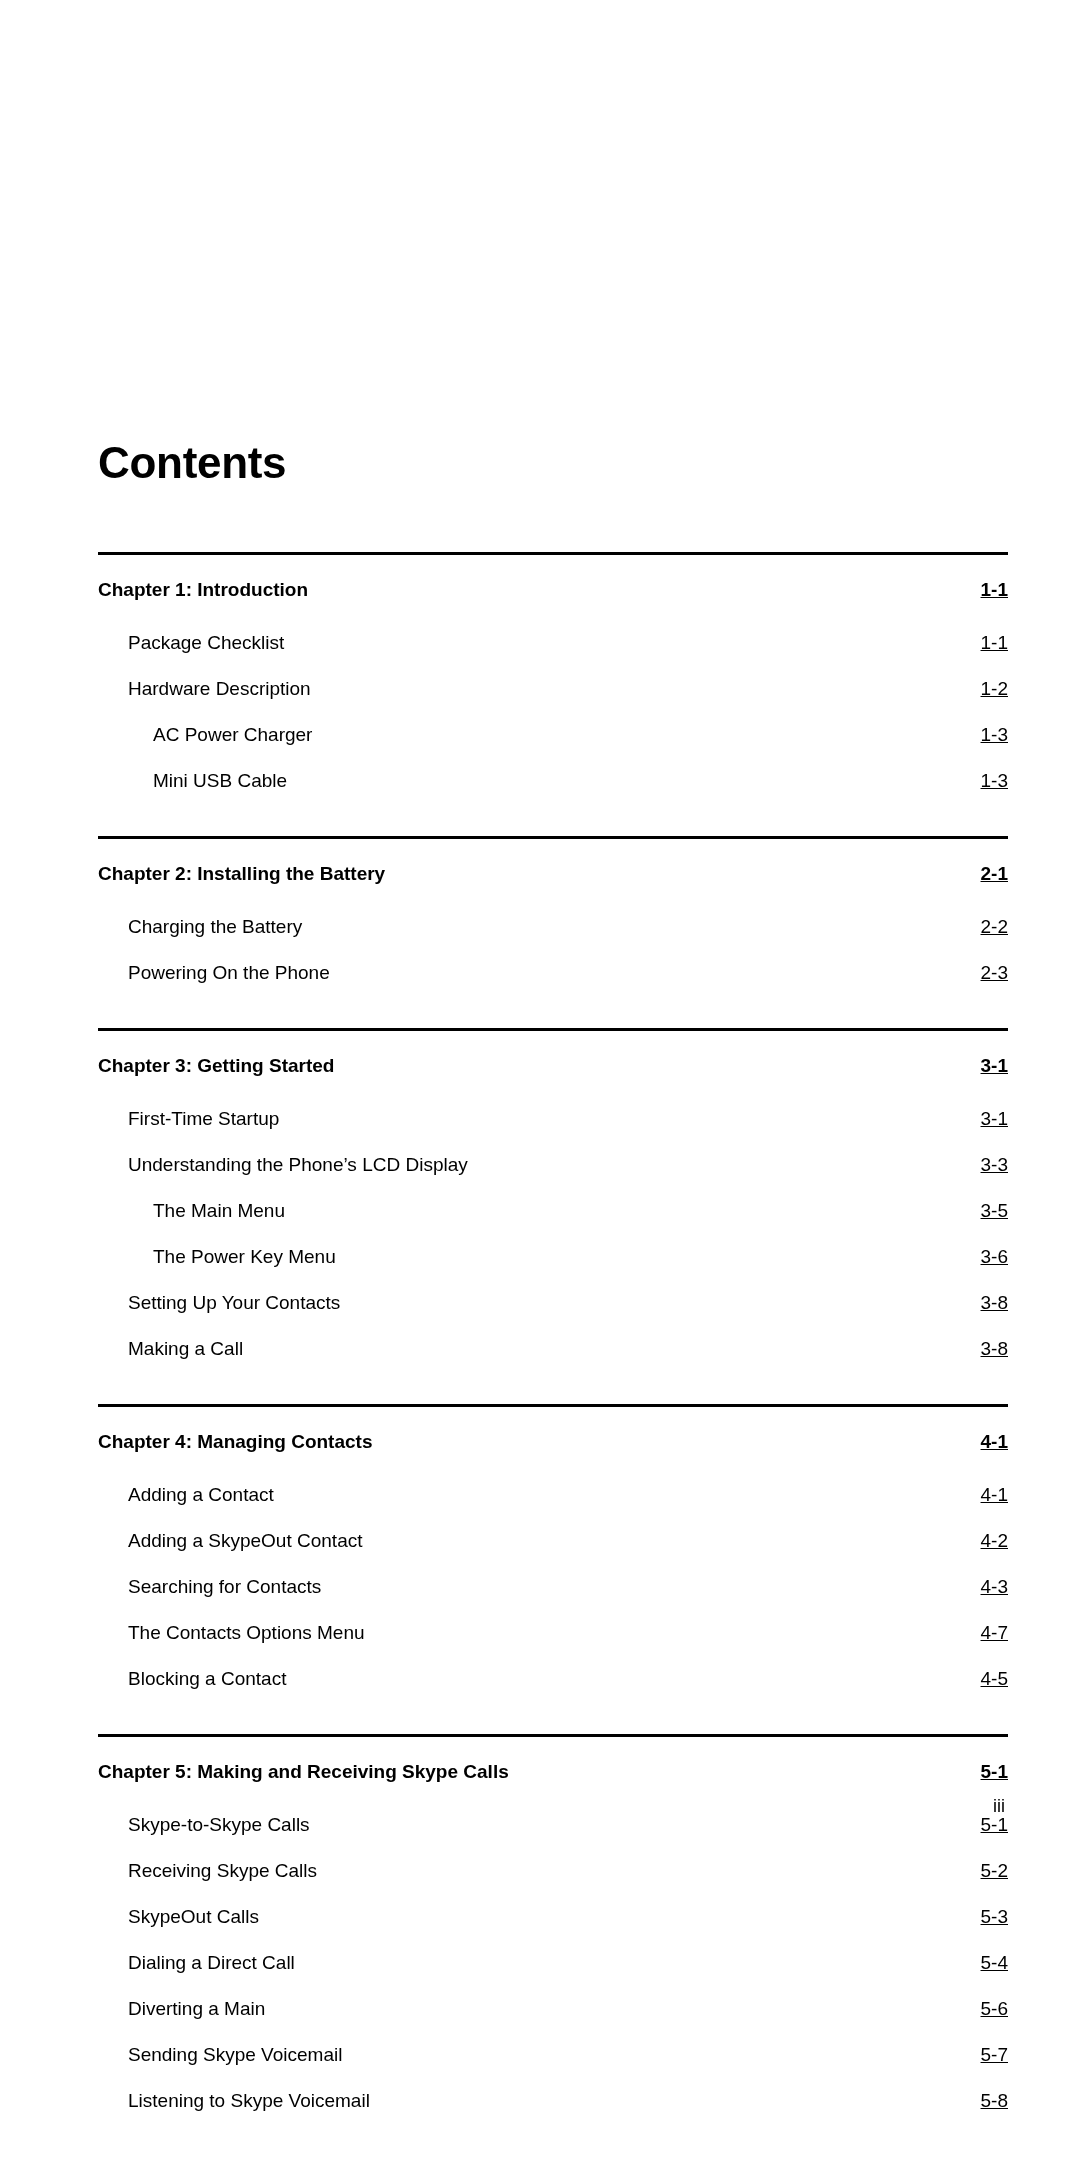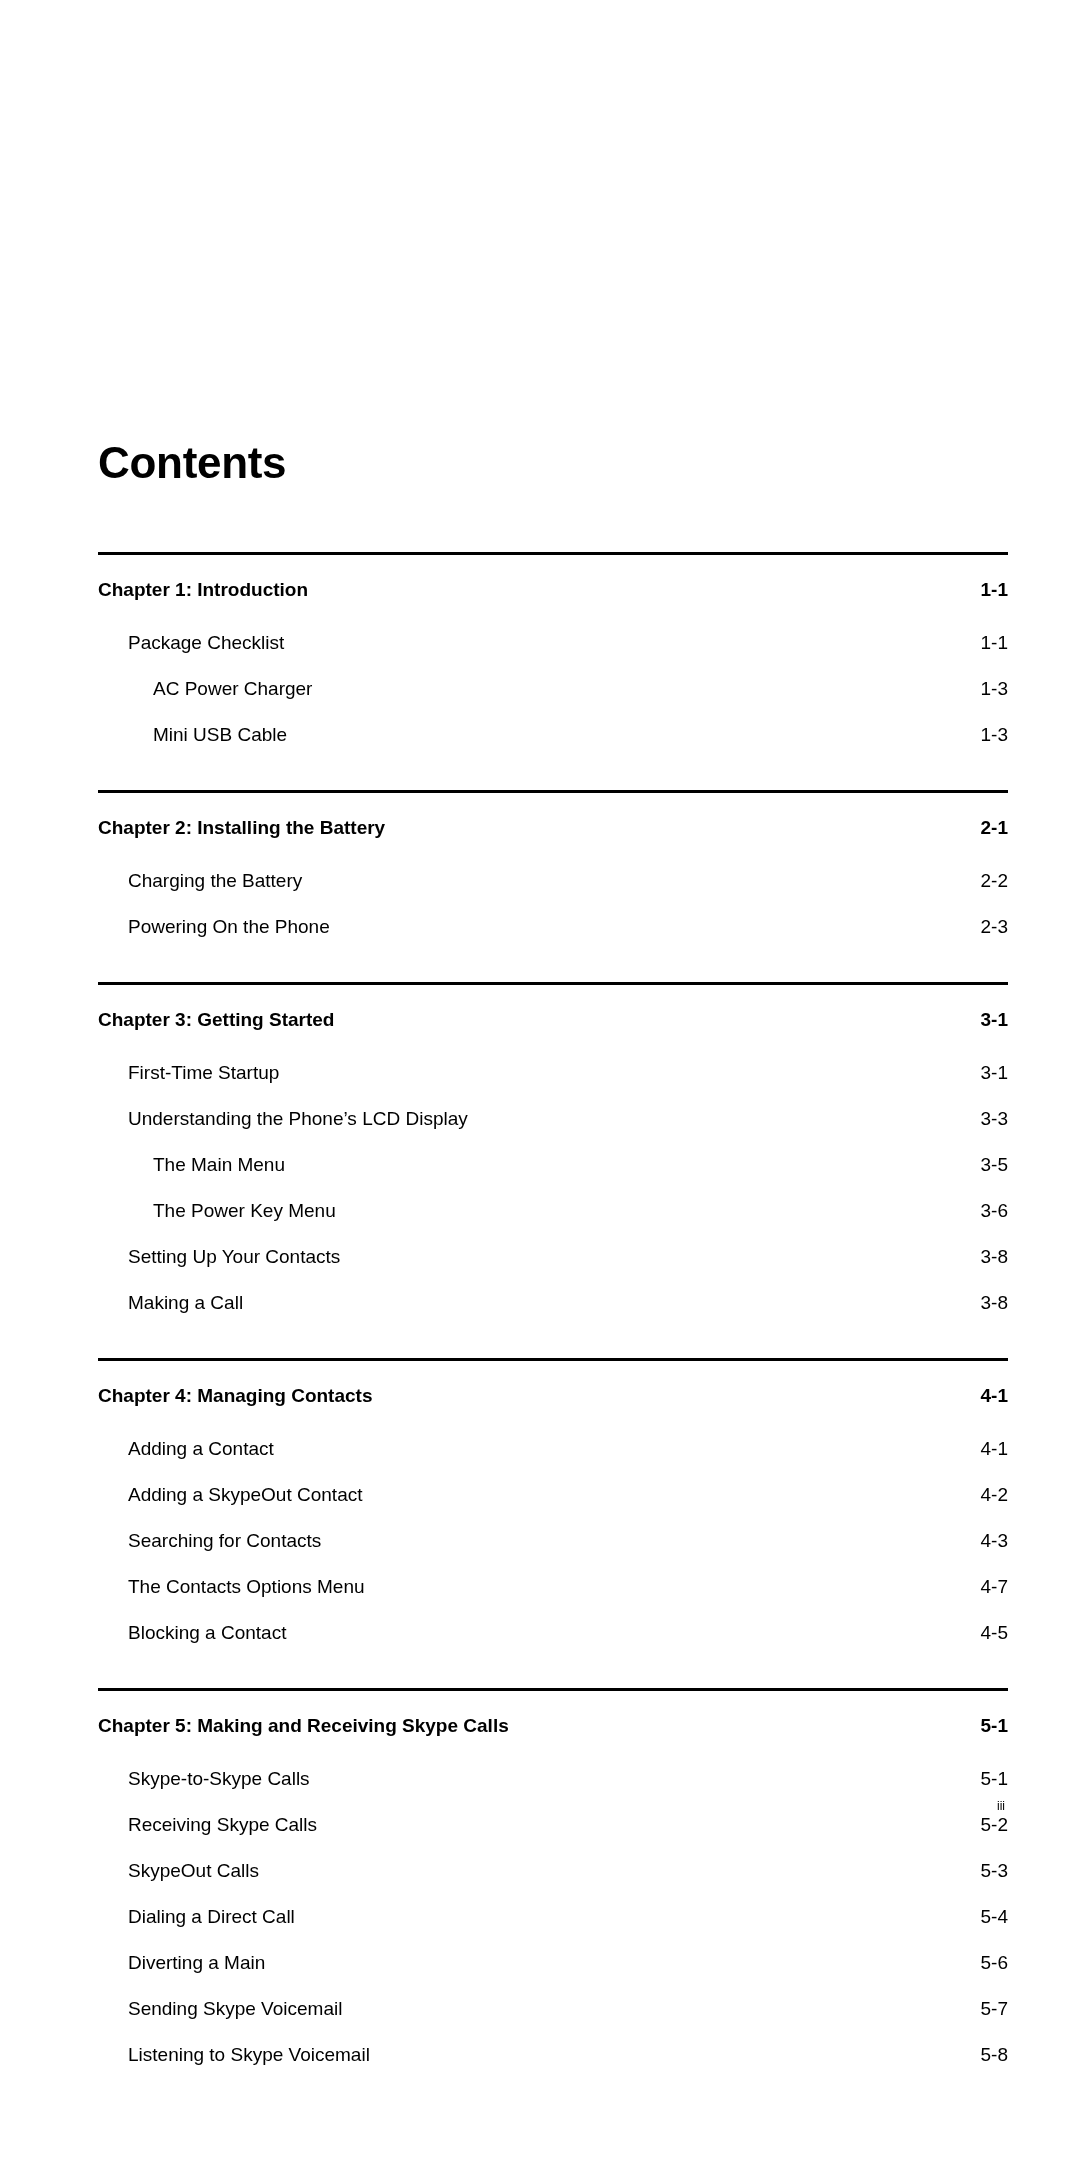--- a/index.html
+++ b/index.html
@@ -81,35 +81,36 @@
 
   .entry-row.level-1 .entry-label { padding-left: 30px; }
   .entry-row.level-2 .entry-label { padding-left: 55px; }
 
   .entry-label { flex: 0 1 auto; }
 
   .entry-page {
     flex: 0 0 auto;
     text-align: right;
     min-width: 46px;
+    text-decoration: underline;
   }
 
   .chapter-row .entry-label { padding-left: 0; }
 
   .block-gap { height: 40px; }
   .chapter-entries-top { height: 7px; }
 
   
   .folio {
     position: absolute;
     left: 0;
     top: 1783px;
     width: 1005px;
     text-align: right;
-    font-size: 12px;
+    font-size: 18px;
     line-height: 22px;
   }
 </style>
 </head>
 <body>
 
 <div class="page">
 
   <h1 class="page-title">Contents</h1>
 
@@ -118,20 +119,24 @@
         <div class="chapter-rule"></div>
         <div class="toc-row chapter-row">
           <span class="entry-label">Chapter 1: Introduction</span>
           <span class="entry-page">1-1</span>
         </div>
         <div class="chapter-entries-top"></div>
         <div class="toc-row entry-row level-1">
           <span class="entry-label">Package Checklist</span>
           <span class="entry-page">1-1</span>
         </div>
+        <div class="toc-row entry-row level-1">
+          <span class="entry-label">Hardware Description</span>
+          <span class="entry-page">1-2</span>
+        </div>
         <div class="toc-row entry-row level-2">
           <span class="entry-label">AC Power Charger</span>
           <span class="entry-page">1-3</span>
         </div>
         <div class="toc-row entry-row level-2">
           <span class="entry-label">Mini USB Cable</span>
           <span class="entry-page">1-3</span>
         </div>
       </div>
       <div class="block-gap"></div>

